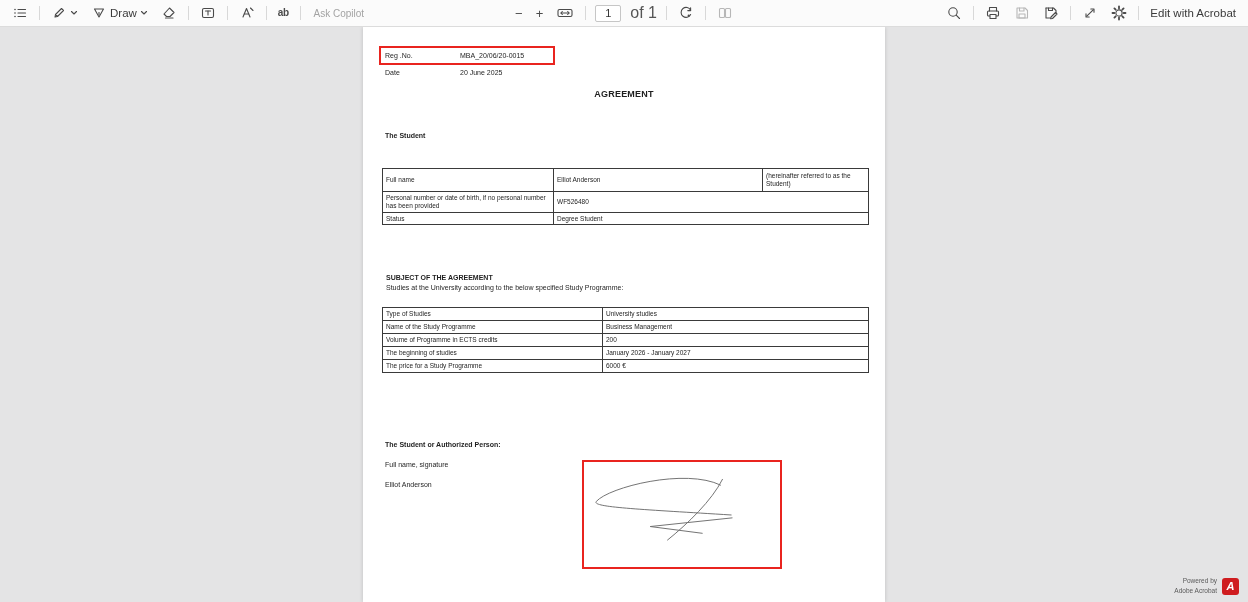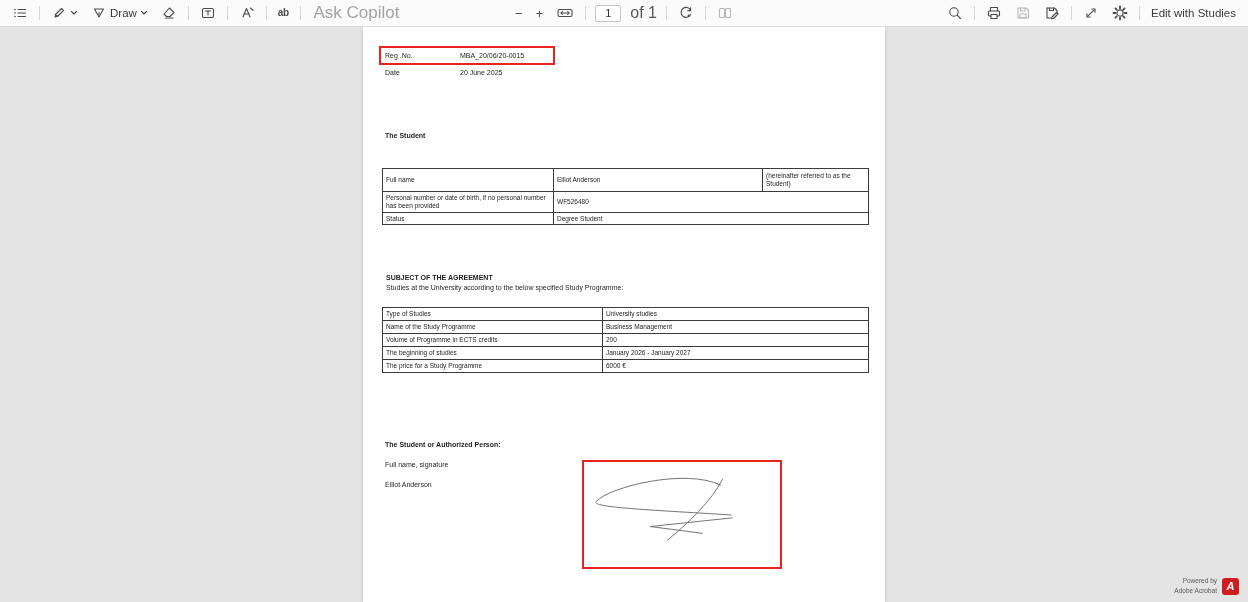--- a/index.html
+++ b/index.html
@@ -22,21 +22,21 @@
   .tb-btn {
     display:flex; align-items:center; gap:3px;
     background:none; border:none; padding:1px 2px; margin:0;
     color:#474747; cursor:pointer; font-family:inherit;
   }
   .tb-btn svg { display:block; stroke:#4a4a4a; fill:none; stroke-width:1.1;
                 stroke-linecap:round; stroke-linejoin:round; }
   .muted { opacity:.38; }
   .sep { width:1px; height:14px; background:#d8d8d8; flex:0 0 auto; }
   .draw-label { font-size:11.5px; color:#3a3a3a; }
-  .copilot { color:#a3a3a3; font-size:17px; padding-left:2px; }
+  .copilot { color:#a3a3a3; font-size:10px; padding-left:2px; }
   .glyph { font-size:13px; line-height:13px; color:#4a4a4a; }
   .ab-glyph { font-size:10px; font-weight:bold; line-height:12px; color:#4a4a4a; letter-spacing:-0.5px; }
   .page-input {
     width:26px; height:17px; font-size:11px; text-align:center;
     border:1px solid #c6c6c6; border-radius:2px; background:#fff; color:#333;
     font-family:inherit;
   }
   .of-label { font-size:16px; color:#555; white-space:nowrap; }
   .edit-acrobat { font-size:11.5px; color:#3a3a3a; white-space:nowrap; }
 
@@ -264,40 +264,41 @@
             <line x1="3.4" y1="3.4" x2="4.7" y2="4.7"></line>
               <line x1="11.3" y1="11.3" x2="12.6" y2="12.6"></line>
             <line x1="3.4" y1="12.6" x2="4.7" y2="11.3"></line>
               <line x1="11.3" y1="4.7" x2="12.6" y2="3.4"></line>
           </g>
         </svg>
       </span>
     </button>
     <div class="sep"></div>
     <button class="tb-btn">
-      <span class="edit-acrobat">Edit with Studies</span>
+      <span class="edit-acrobat">Edit with Acrobat</span>
     </button>
   </div>
 </div>
 
 <div class="canvas">
   <div class="page">
 
     <div class="abs red-box reg-box">
       <span class="t7 kv" style="width:100%">
         <span class="k">Reg .No.</span>
         <span>MBA_20/06/20-0015</span>
       </span>
     </div>
 
     <div class="abs kv t7" style="left:22px; top:41px;">
       <span class="k">Date</span>
       <span>20 June 2025</span>
     </div>
 
+    <div class="abs title" style="left:0; right:0; top:62px;">AGREEMENT</div>
 
     <div class="abs b7" style="left:22px; top:104px;">The Student</div>
 
     <table class="doc-table abs" style="left:19px; top:141px;">
       <colgroup>
           <col style="width:171px">
           <col style="width:209px">
           <col style="width:106px">
         </colgroup>
       <tbody>

